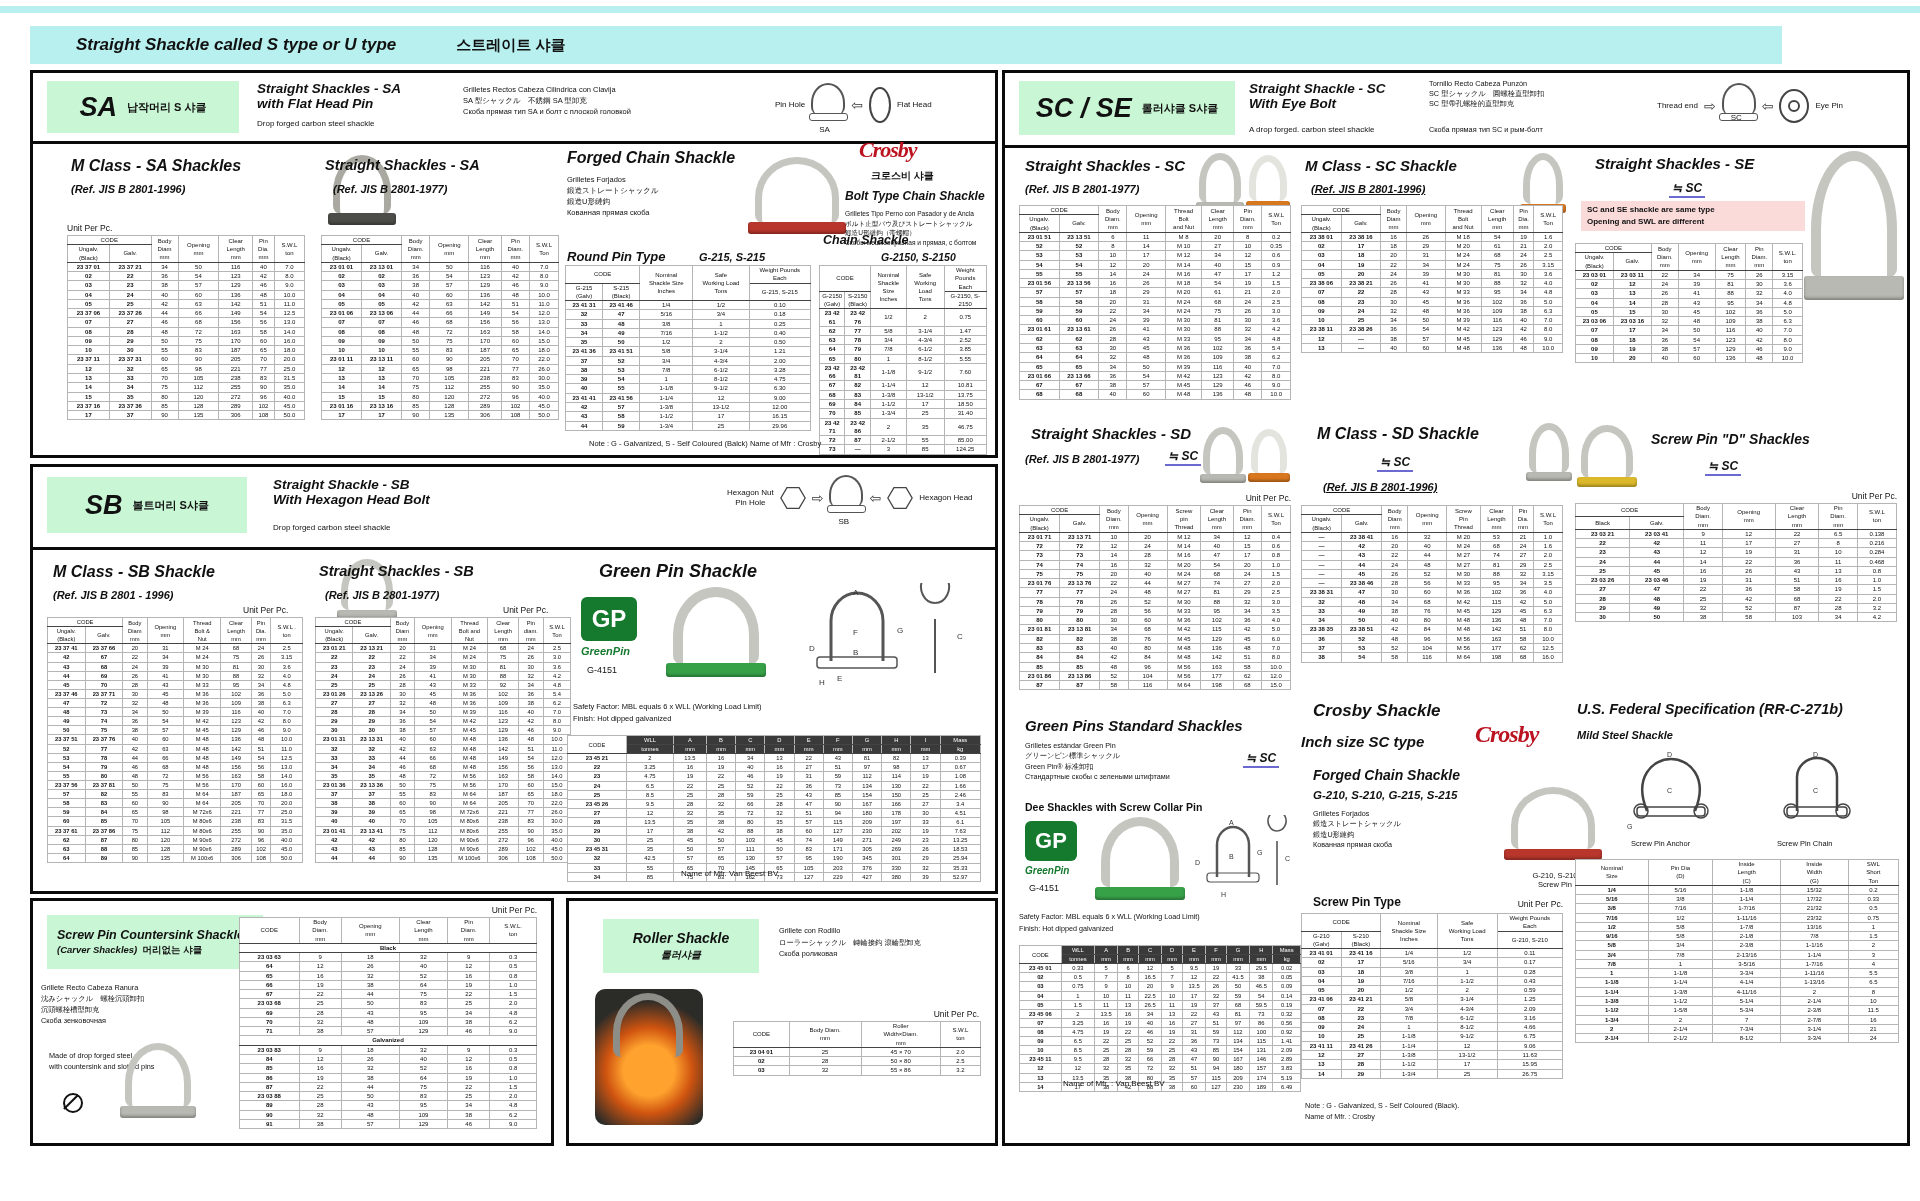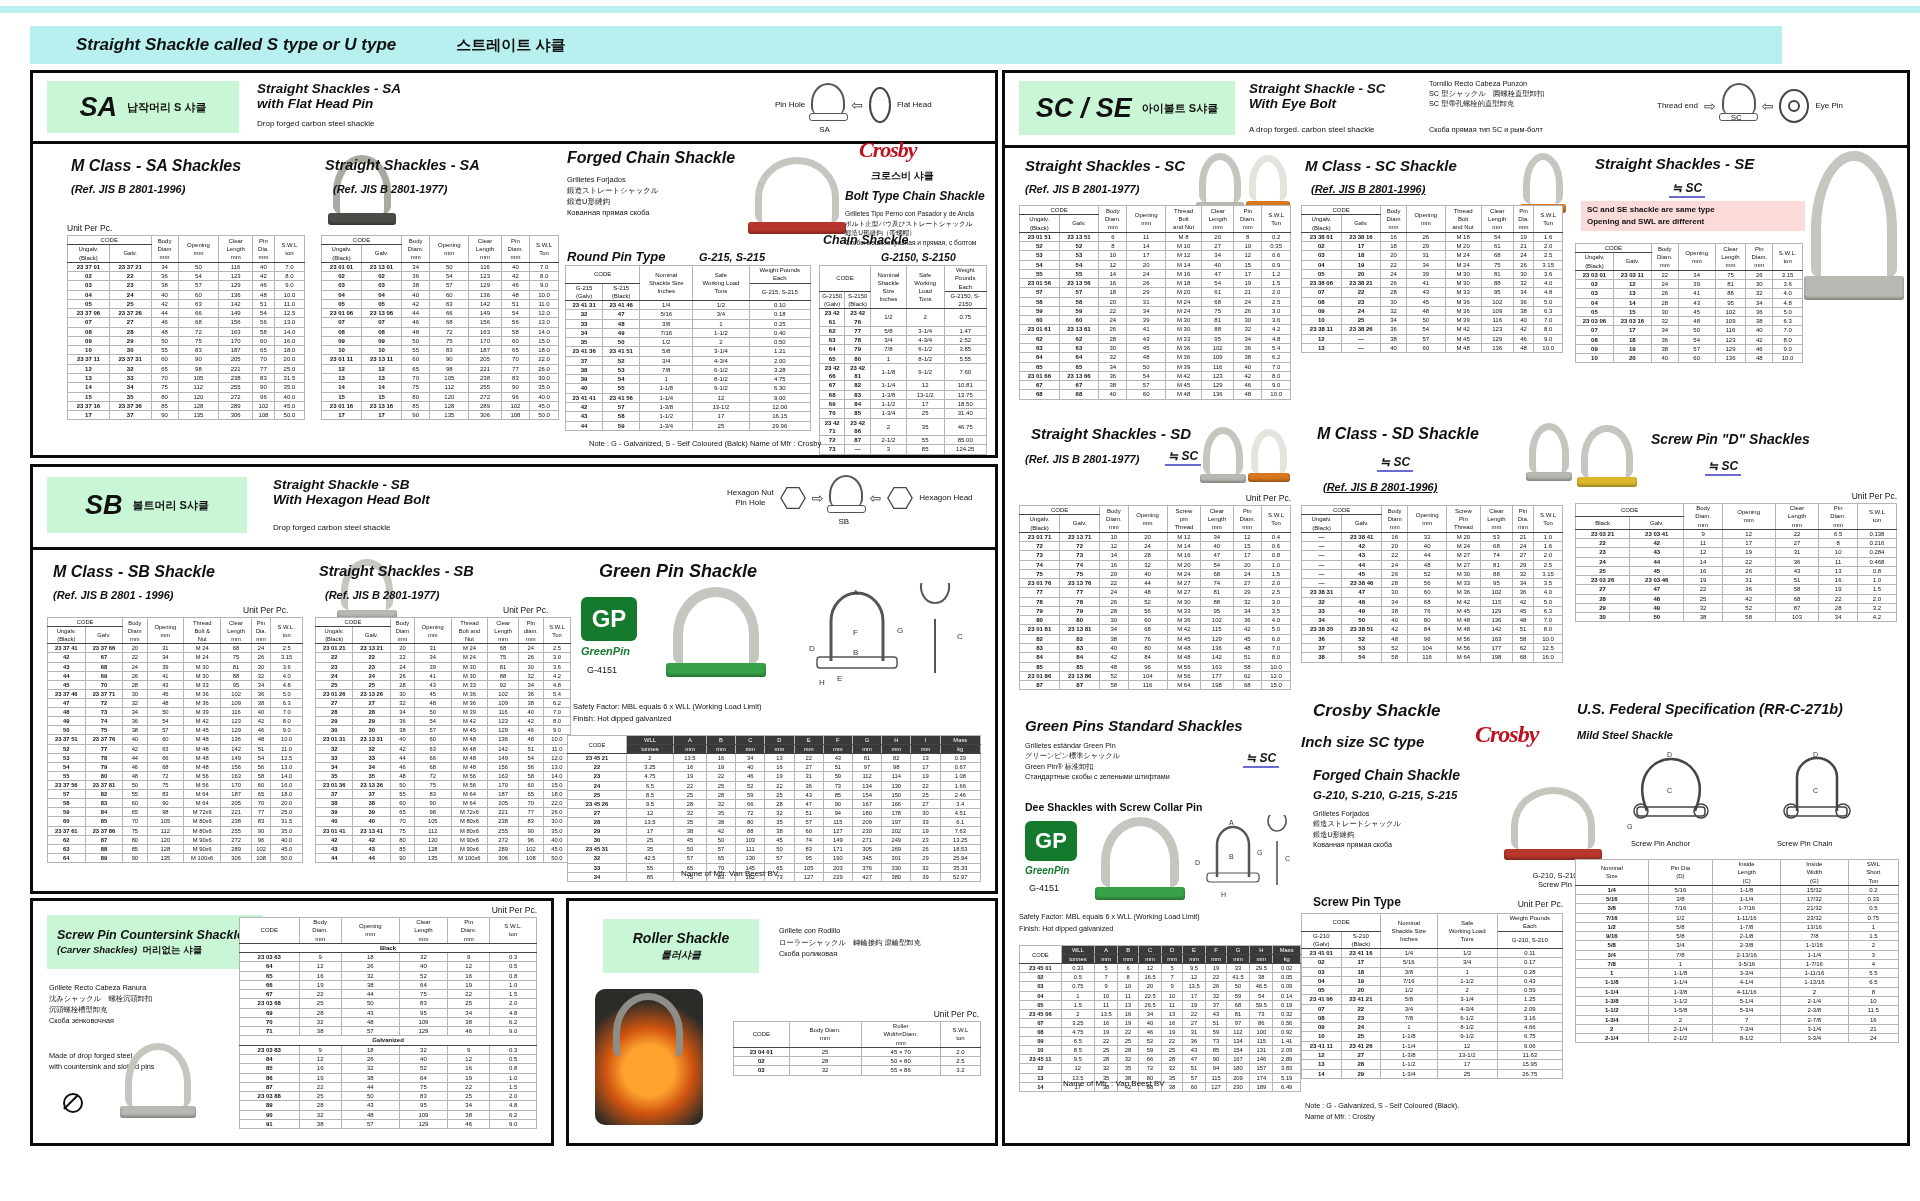--- a/index.html
+++ b/index.html
@@ -70,20 +70,23 @@
 
 <div class="panel" style="left:30px;top:70px;width:962px;height:382px">
   <div class="phead" style="height:68px">
     <div class="tag" style="left:14px;top:8px;width:192px;height:52px">
       <span class="big">SA</span>
       <span class="kr">납작머리 S 샤클</span>
     </div>
     <div class="abs h1 pre" style="left:224px;top:8px;font-size:13.5px">Straight Shackles - SA
 with Flat Head Pin</div>
     <div class="abs" style="left:224px;top:46px;font-size:8px">Drop forged carbon steel shackle</div>
+    <div class="abs small pre" style="left:430px;top:12px;width:310px">Grilletes Rectos Cabeza Cilindrica con Clavija
+SA 型シャックル　不銹鋼 SA 型卸克
+Скоба прямая тип SA и болт с плоской головкой</div>
     <div class="abs" style="left:742px;top:10px;display:flex;align-items:center;gap:6px">
       <span class="diagl">Pin Hole</span>
       <div style="position:relative;width:34px;height:44px">
         <div class="sh outline" style="left:0;top:0;width:34px;height:40px">
             <div class="bow"></div>
             <div class="pin"></div>
           </div>
         <div class="abs c" style="left:8px;top:42px;font-size:8px">SA</div>
       </div>
       <span class="arrow">⇦</span>
@@ -1575,21 +1578,21 @@
       </table>
     </div>
   <div class="abs" style="left:648px;top:402px;font-size:8px">Name of Mfr.   Van Beest BV</div>
 </div>
 
 <div class="panel" style="left:30px;top:898px;width:518px;height:242px">
   <div class="tag" style="left:14px;top:14px;width:216px;height:54px;flex-direction:column;gap:2px;align-items:flex-start;padding-left:10px;box-sizing:border-box">
     <span class="h1" style="font-size:12.5px">Screw Pin Countersink Shackle</span>
     <span style="font-size:9.5px"><span class="h1">(Carver Shackles)</span>&nbsp;&nbsp;<span class="b">머리없는 샤클</span></span>
   </div>
-  <div class="abs pre" style="left:16px;top:82px;font-size:7.3px;line-height:1.5">Grillete Recto Cabeza Ranura
+  <div class="abs pre" style="left:8px;top:82px;font-size:7.3px;line-height:1.5">Grillete Recto Cabeza Ranura
 沈みシャックル　螺栓沉頭卸扣
 沉頭螺栓槽型卸克
 Скоба зенковочная</div>
   <div class="abs pre" style="left:16px;top:150px;font-size:7.3px;line-height:1.5">Made of drop forged steel
 with countersink and slotted pins</div>
   <div class="abs slot" style="left:30px;top:192px"></div>
   <div class="sh" style="left:92px;top:142px;width:66px;height:80px">
       <div class="bow"></div>
       <div class="pin"></div>
     </div>
@@ -1818,21 +1821,21 @@
           </tr>
         </tbody>
       </table>
     </div>
 </div>
 
 <div class="panel" style="left:1002px;top:70px;width:902px;height:1070px">
   <div class="phead" style="height:72px">
     <div class="tag" style="left:14px;top:8px;width:216px;height:54px">
       <span class="big">SC / SE</span>
-      <span class="kr">아이볼트 S샤클</span>
+      <span class="kr">롤러샤클 S샤클</span>
     </div>
     <div class="abs h1 pre" style="left:244px;top:8px;font-size:13.5px">Straight Shackle - SC
 With Eye Bolt</div>
     <div class="abs" style="left:244px;top:52px;font-size:8px">A drop forged. carbon steel shackle</div>
     <div class="abs pre" style="left:424px;top:6px;font-size:7.3px;line-height:1.4">Tornillo Recto Cabeza Punzón
 SC 型シャックル　圓螺栓直型卸扣
 SC 型帶孔螺栓的直型卸克</div>
     <div class="abs" style="left:424px;top:52px;font-size:7.3px">Скоба прямая тип SC и рым-болт</div>
     <div class="abs" style="left:652px;top:10px;display:flex;align-items:center;gap:6px">
       <span class="diagl">Thread end</span>

